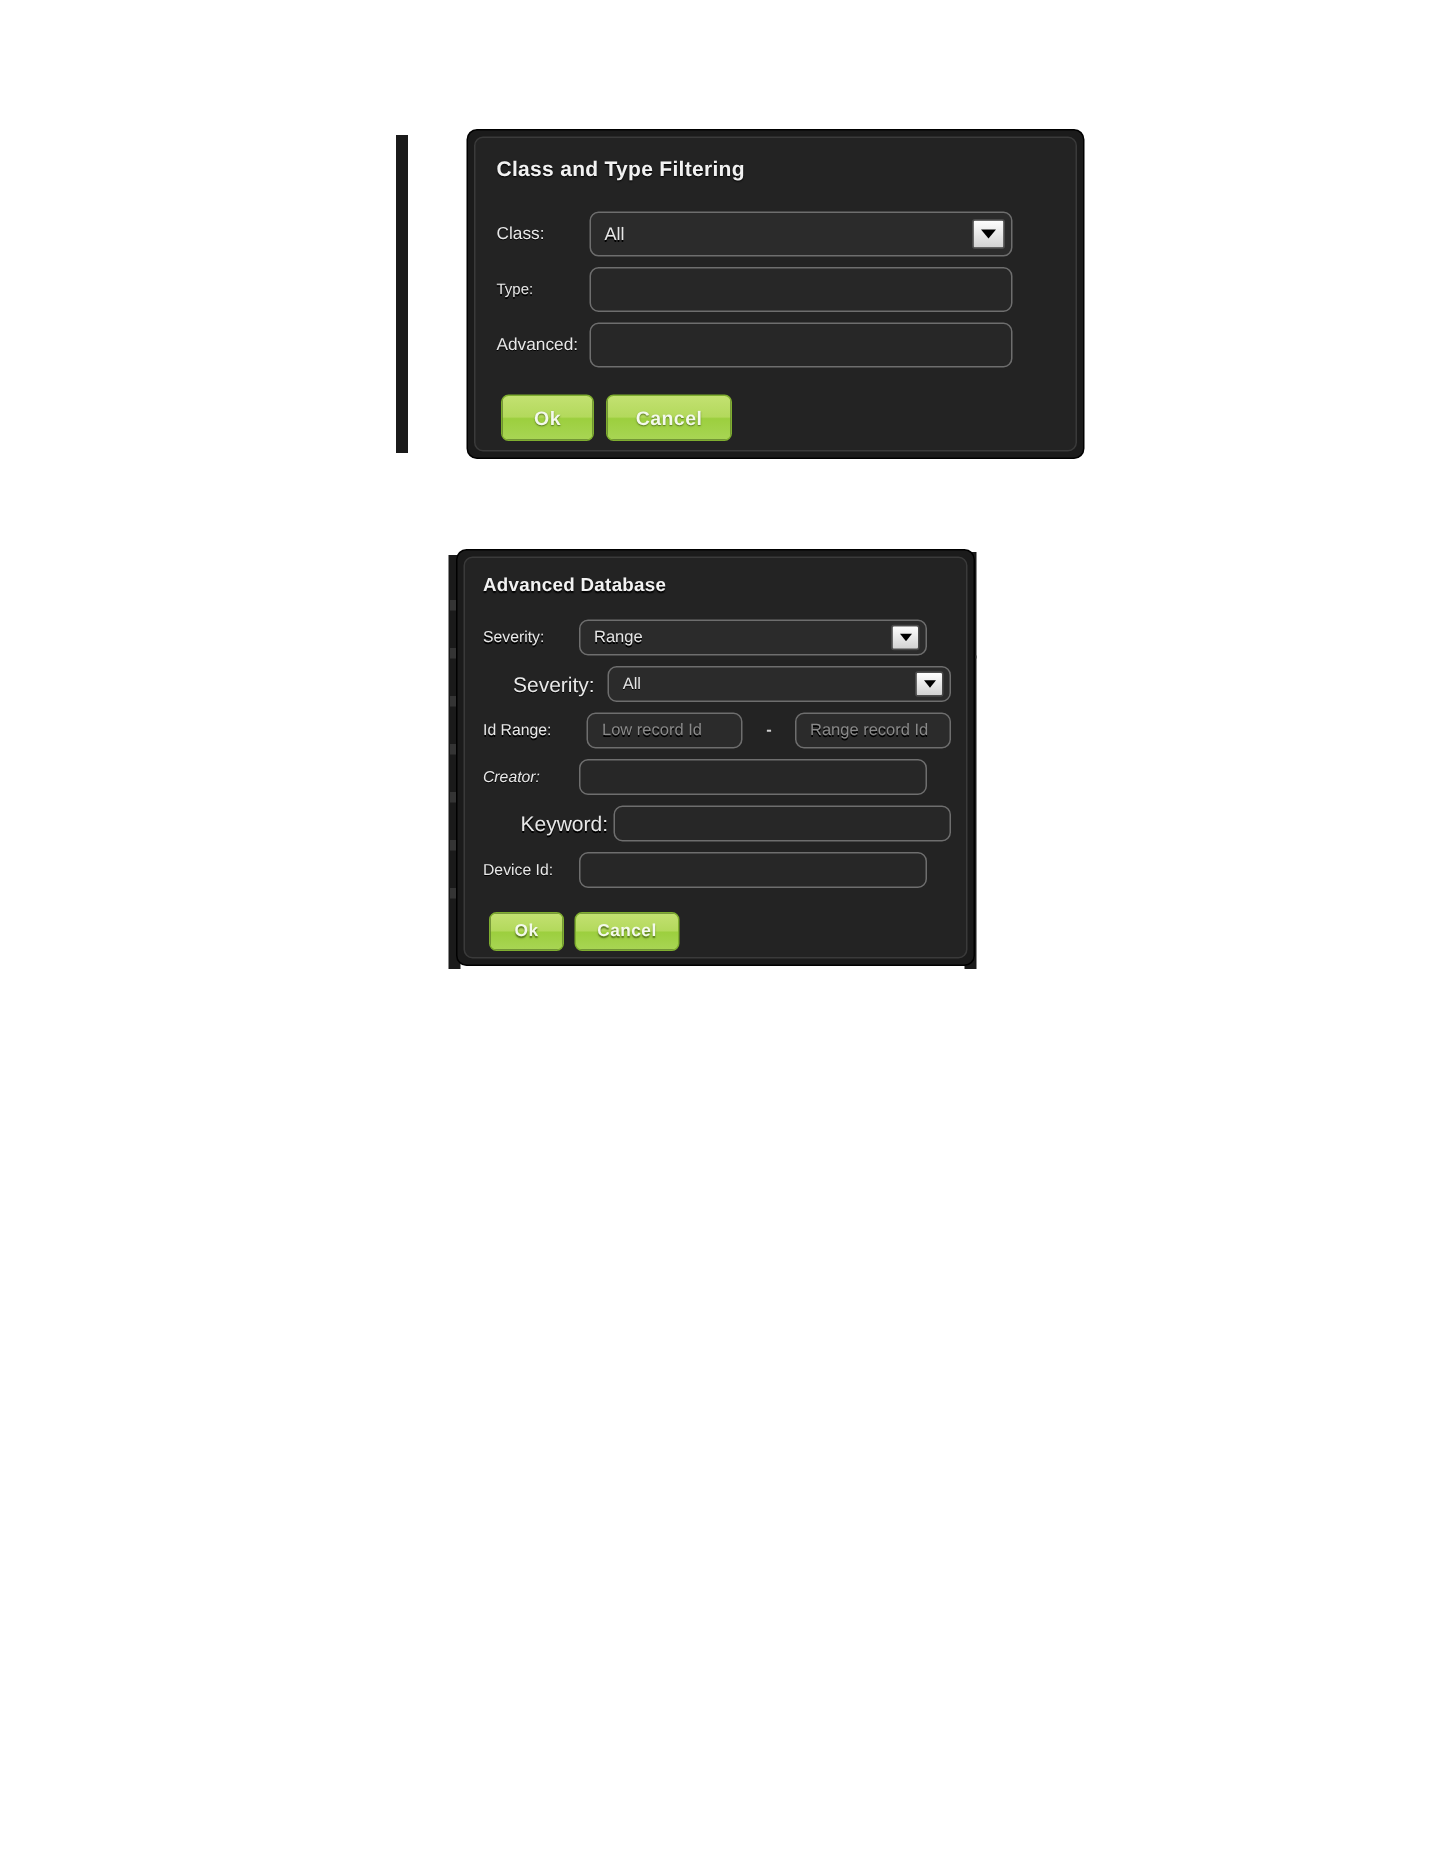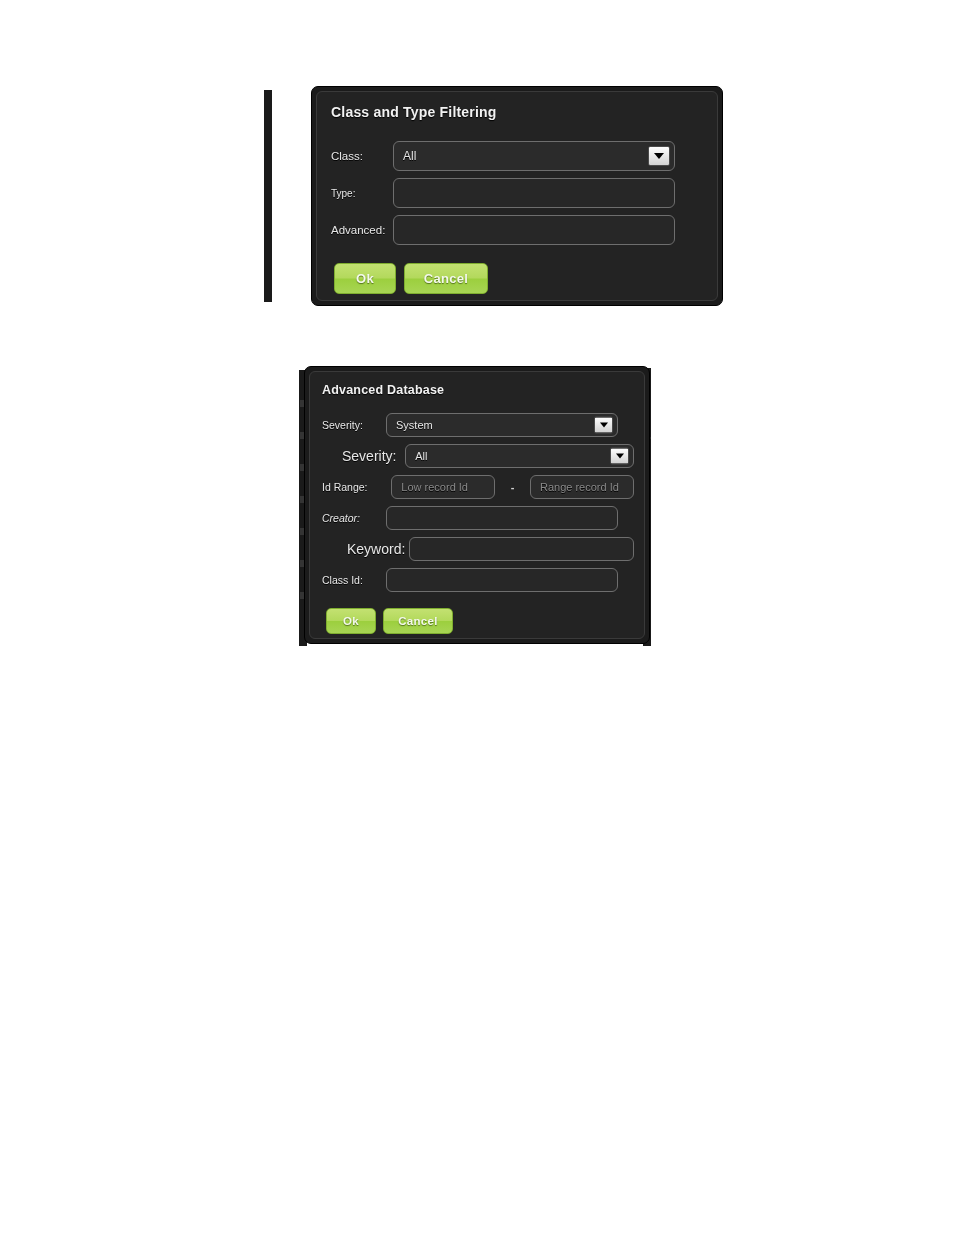--- a/index.html
+++ b/index.html
@@ -188,21 +188,21 @@
 <div class="bg-streak" style="left:300px; top:592px; width:6px; height:7px; background:#343434;"></div>
 
 <div class="dialog" style="left:304px; top:366px; width:346px; height:278px;">
   <div class="dialog-inner"></div>
 
   <div class="dialog-title" style="left:17px; top:16px; font-size:12.5px;">Advanced Database</div>
 
   <div class="row" style="left:17px; top:46px; width:312px; height:24px;">
     <div class="field-label" style="width:64px; font-size:10.5px;">Severity:</div>
     <div class="field-box" style="width:232px; height:24px;">
-      <span class="value" style="font-size:11px;">System</span>
+      <span class="value" style="font-size:11px;">Range</span>
       <span class="select-arrow" style="width:19px; height:17px;">
         <span class="tri" style="border-left-width:4px;border-right-width:4px;border-top-width:5px;"></span>
       </span>
     </div>
   </div>
 
   <div class="row" style="left:17px; top:77px; width:312px; height:24px;">
     <div class="field-label" style="width:64px; font-size:14px;margin-left:20px;">Severity:</div>
     <div class="field-box" style="width:232px; height:24px;">
       <span class="value" style="font-size:11px;">All</span>
@@ -231,21 +231,21 @@
   </div>
 
   <div class="row" style="left:17px; top:170px; width:312px; height:24px;">
     <div class="field-label" style="width:64px; font-size:14px;margin-left:25px;">Keyword:</div>
     <div class="field-box empty" style="width:232px; height:24px;">
       <span class="value" style="font-size:11px;"></span>
     </div>
   </div>
 
   <div class="row" style="left:17px; top:201px; width:312px; height:24px;">
-    <div class="field-label" style="width:64px; font-size:10.5px;">Class Id:</div>
+    <div class="field-label" style="width:64px; font-size:10.5px;">Device Id:</div>
     <div class="field-box empty" style="width:232px; height:24px;">
       <span class="value" style="font-size:11px;"></span>
     </div>
   </div>
 
   <div class="btn" style="left:21px; top:241px; width:50px; height:26px; font-size:11.5px;">Ok</div>
   <div class="btn" style="left:78px; top:241px; width:70px; height:26px; font-size:11.5px;">Cancel</div>
 </div>
 
 </body></html>

